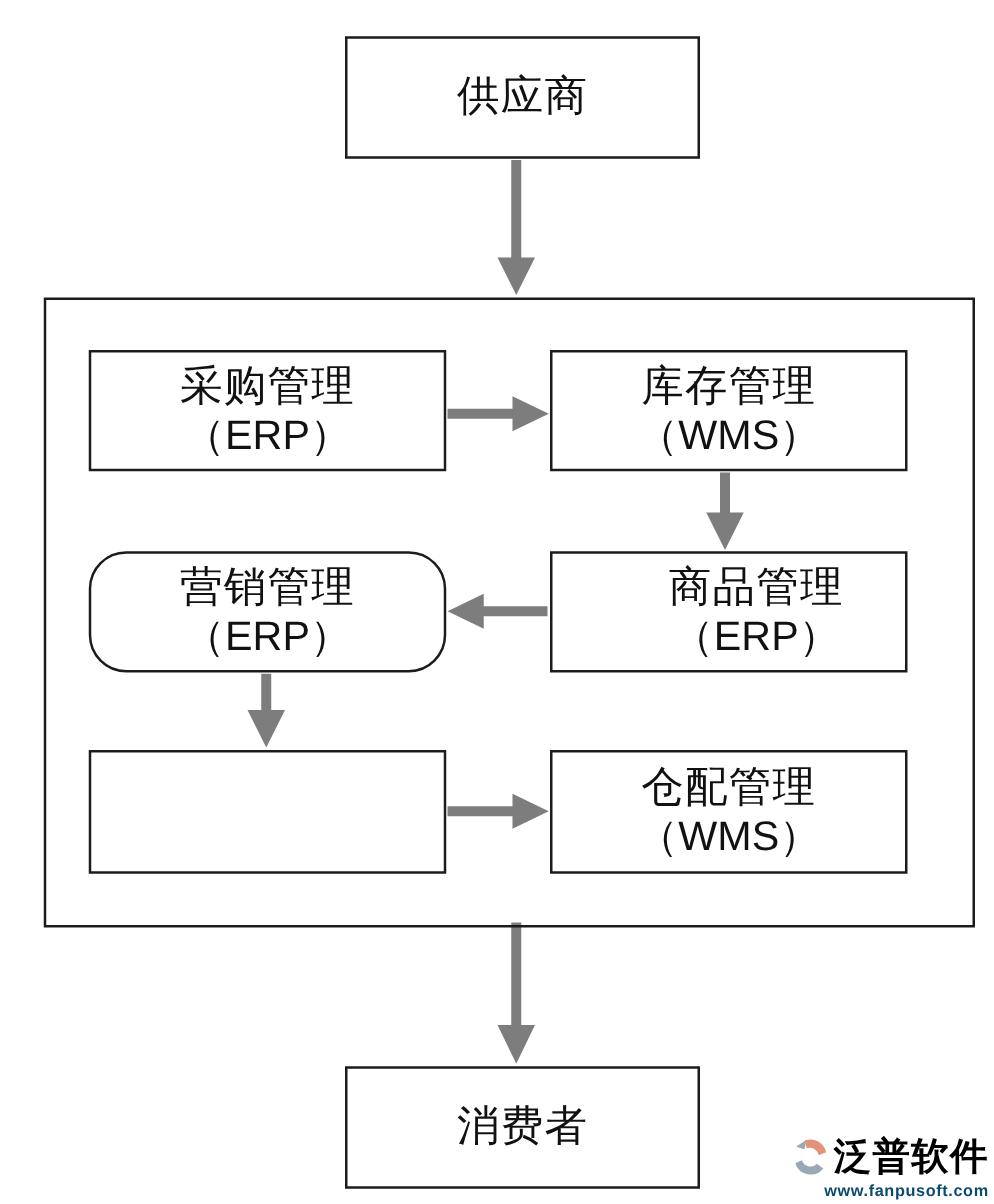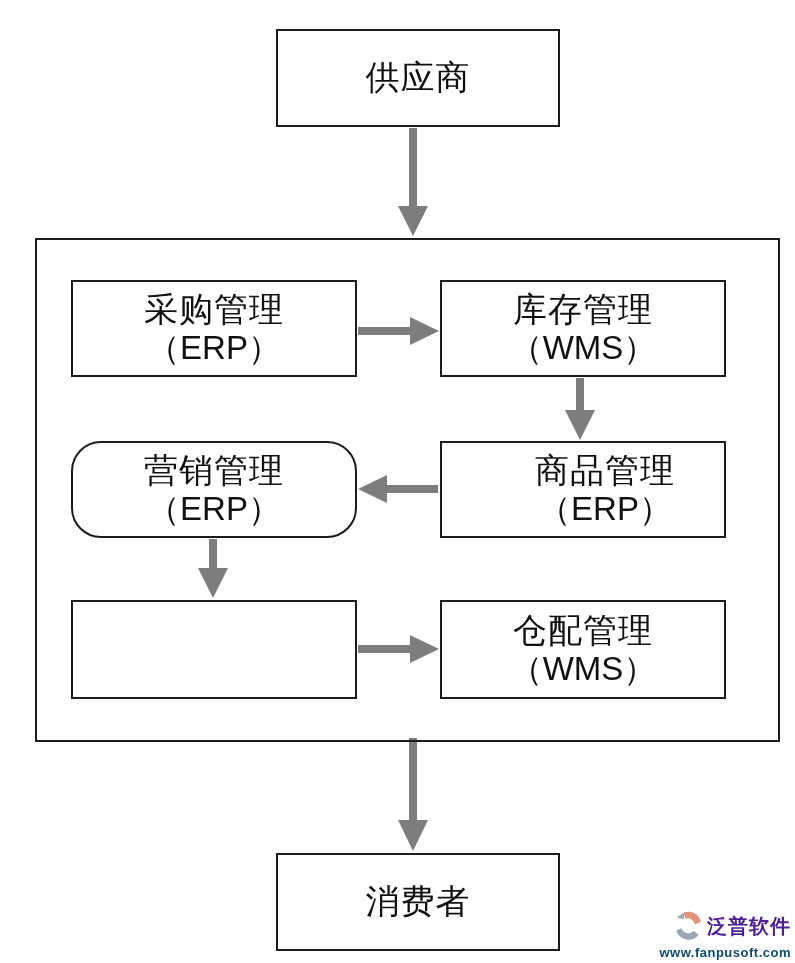--- a/index.html
+++ b/index.html
@@ -72,22 +72,22 @@
     display: flex;
     flex-direction: column;
     align-items: flex-end;
   }
   #watermark .row {
     display: flex;
     align-items: center;
     gap: 2px;
   }
   #brand-name {
-    color: #4c1d95;
-    font-size: 20px;
+    color: #000000;
+    font-size: 30px;
     font-weight: 600;
     letter-spacing: 1px;
     line-height: 1;
   }
   #brand-url {
     color: #0c4a6e;
     font-size: 13px;
     font-weight: 700;
     letter-spacing: 0.5px;
     margin-top: 1px;

